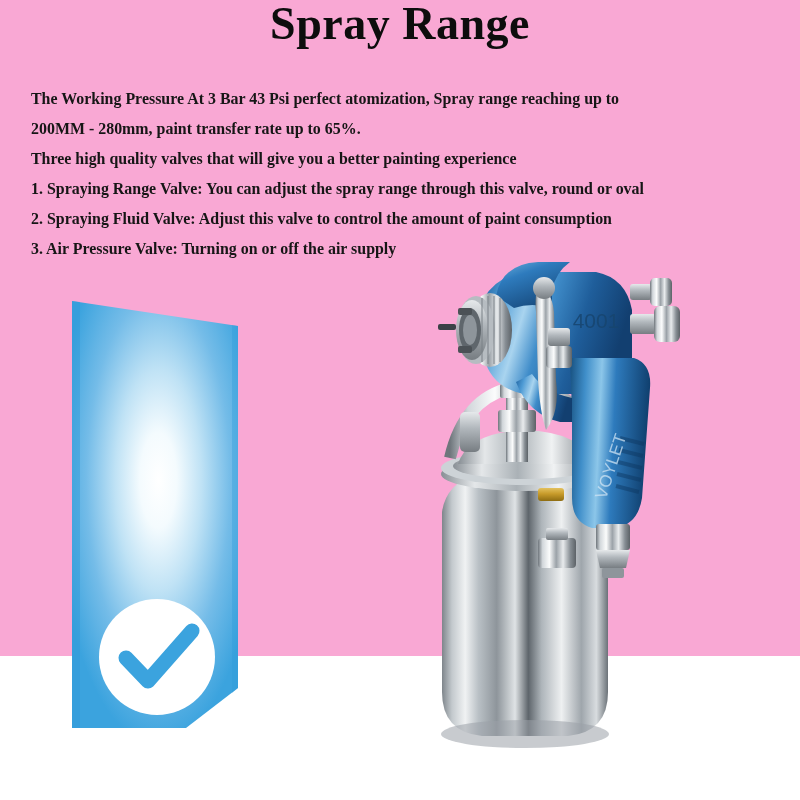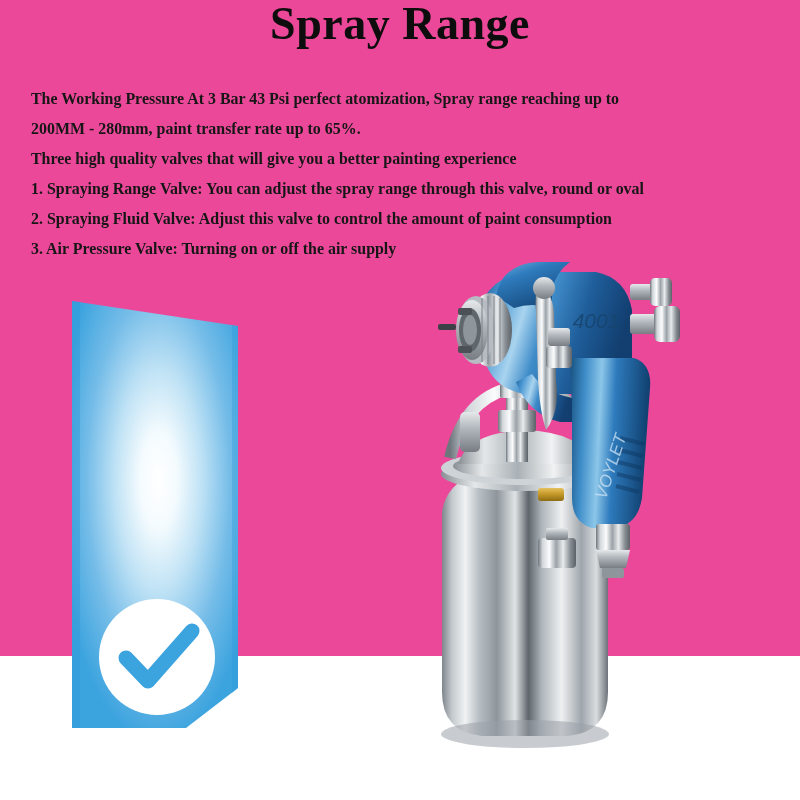--- a/index.html
+++ b/index.html
@@ -10,21 +10,21 @@
     height: 800px;
     background: #ffffff;
     font-family: "Liberation Serif", "DejaVu Serif", serif;
     overflow: hidden;
   }
 
   #page {
     position: relative;
     width: 800px;
     height: 656px;
-    background: #ec4899;
+    background: #f9a8d4;
   }
 
   
   .title {
     position: absolute;
     top: -2px;
     left: 0;
     width: 800px;
     text-align: center;
     font-family: "Liberation Serif", "DejaVu Serif", serif;
@@ -65,21 +65,20 @@
     pointer-events: none;
   }
 
   
   .gun {
     position: absolute;
     left: 420px;
     top: 262px;
     width: 300px;
     height: 500px;
-    font-style: italic;
   }
 
   .gun svg { display: block; }
 </style>
 </head>
 <body>
 
 <div id="page">
 
   <div class="title">Spray Range</div>

